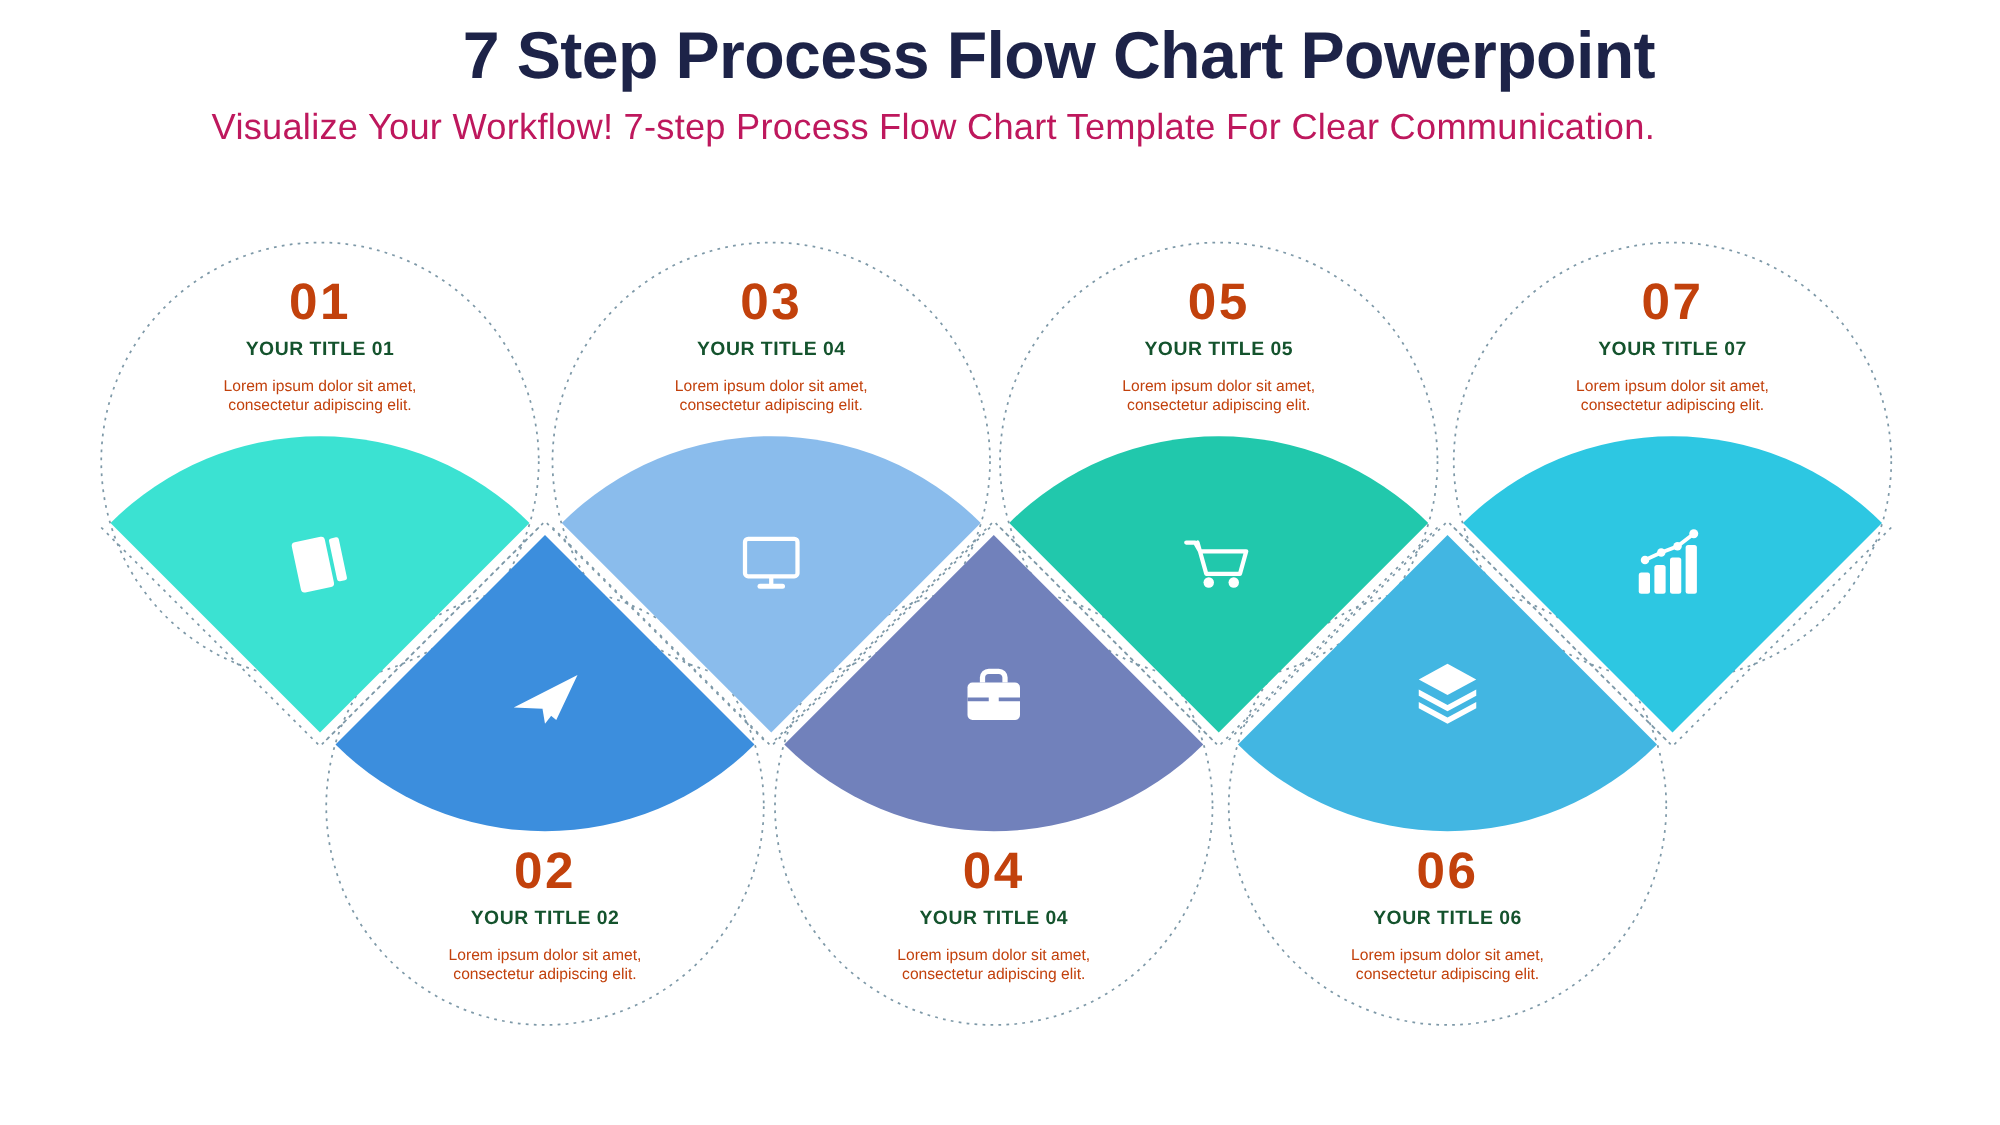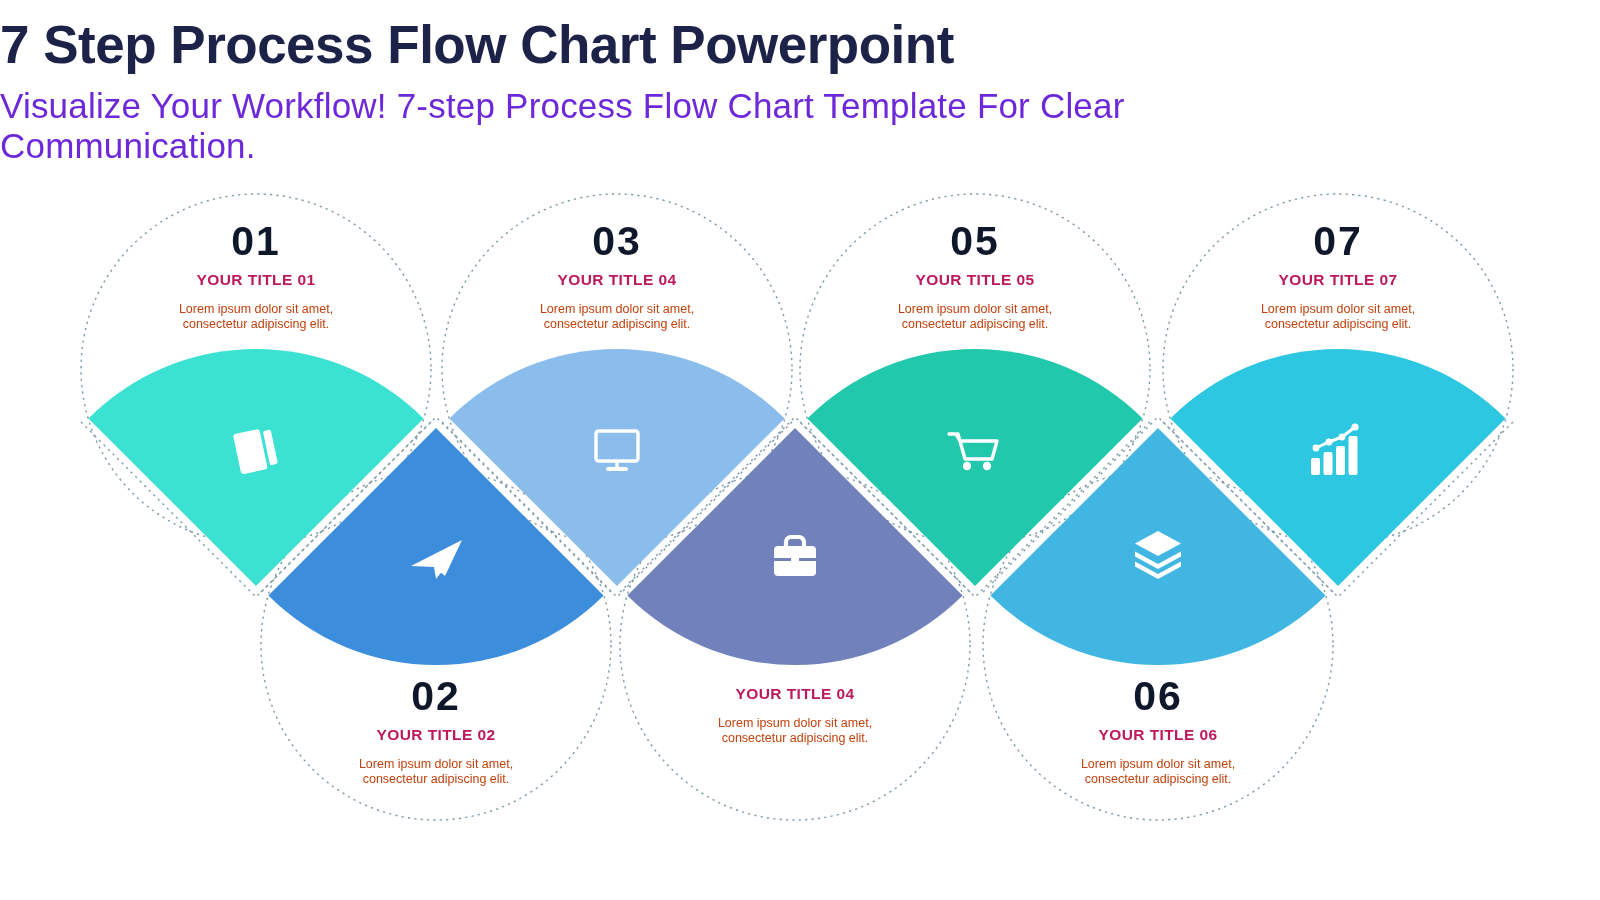--- a/index.html
+++ b/index.html
@@ -1,31 +1,31 @@
 <!DOCTYPE html>
 <html><head>
 <meta charset="utf-8">
 <style>
   html,body{margin:0;padding:0;}
   body{
     width:1600px;height:900px;position:relative;overflow:hidden;
     background:#ffffff;
     font-family:"Liberation Sans", sans-serif;
   }
-  .header{position:absolute;top:16px;left:0;width:1324px;text-align:left;}
+  .header{position:absolute;top:16px;left:0;width:1324px;text-align:right;}
   .main-title{
     font-size:53px;font-weight:800;color:#1d2348;letter-spacing:-0.5px;line-height:1.1;
   }
   .subtitle{
-    margin-top:12px;font-size:35px;font-weight:500;color:#6d28d9;letter-spacing:0.2px;
+    margin-top:12px;font-size:29px;font-weight:500;color:#be185d;letter-spacing:0.2px;
   }
   .diagram-svg{position:absolute;left:0;top:0;}
   .unit-text{position:absolute;width:280px;margin-left:-140px;text-align:center;}
-  .num{font-size:41px;font-weight:800;color:#0f172a;letter-spacing:2px;line-height:1;}
-  .steptitle{margin-top:10px;font-size:15.5px;font-weight:800;color:#be185d;letter-spacing:0.4px;line-height:1;}
+  .num{font-size:41px;font-weight:800;color:#c2410c;letter-spacing:2px;line-height:1;}
+  .steptitle{margin-top:10px;font-size:15.5px;font-weight:800;color:#14532d;letter-spacing:0.4px;line-height:1;}
   .desc{width:196px;margin:14px auto 0;font-size:12.5px;line-height:1.22;font-weight:500;color:#c2410c;}
 </style>
 </head>
 <body>
 
 <div class="header">
   <div class="main-title">7 Step Process Flow Chart Powerpoint</div>
   <div class="subtitle">Visualize Your Workflow! 7-step Process Flow Chart Template For Clear Communication.</div>
 </div>
 
@@ -123,20 +123,21 @@
   <div class="num">02</div>
   <div class="steptitle">YOUR TITLE 02</div>
   <div class="desc">Lorem ipsum dolor sit amet, consectetur adipiscing elit.</div>
 </div>
 <div class="unit-text" style="left:617px;top:221px">
   <div class="num">03</div>
   <div class="steptitle">YOUR TITLE 04</div>
   <div class="desc">Lorem ipsum dolor sit amet, consectetur adipiscing elit.</div>
 </div>
 <div class="unit-text" style="left:795px;top:676px">
+  <div class="num">04</div>
   <div class="steptitle">YOUR TITLE 04</div>
   <div class="desc">Lorem ipsum dolor sit amet, consectetur adipiscing elit.</div>
 </div>
 <div class="unit-text" style="left:975px;top:221px">
   <div class="num">05</div>
   <div class="steptitle">YOUR TITLE 05</div>
   <div class="desc">Lorem ipsum dolor sit amet, consectetur adipiscing elit.</div>
 </div>
 <div class="unit-text" style="left:1158px;top:676px">
   <div class="num">06</div>

